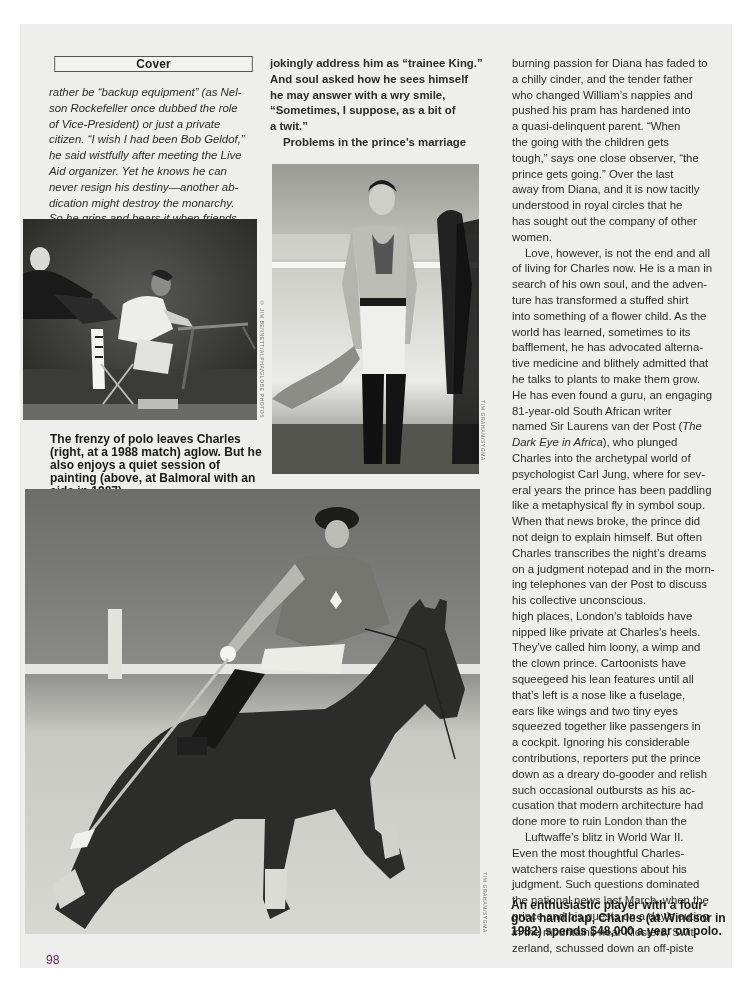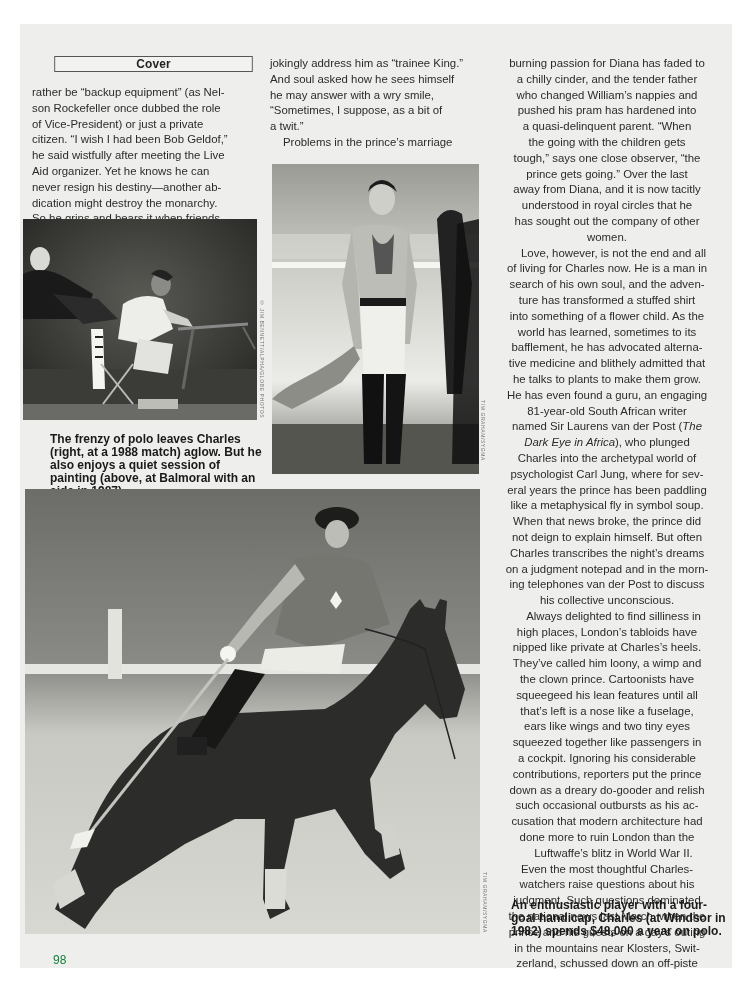--- a/index.html
+++ b/index.html
@@ -21,52 +21,52 @@
   .col { position: absolute; font-size: 11.4px; line-height: 15.8px; color: #2b2b2b; }
   .line { display: block; white-space: nowrap; }
   .caption {
     position: absolute; font-weight: bold; font-size: 12px; line-height: 13px; color: #1a1a1a;
   }
   .photo { position: absolute; overflow: hidden; }
   .credit {
     position: absolute; font-size: 5px; letter-spacing: 0.6px; color: #777;
     writing-mode: vertical-rl; white-space: nowrap;
   }
-  .page-number { position: absolute; left: 53px; top: 953px; font-size: 12px; color: #15803d; }
+  .page-number { position: absolute; left: 46px; top: 953px; font-size: 12px; color: #701a75; }
   em { font-style: italic; }
 </style>
 </head>
 <body>
 
 <div class="page"></div>
 
 <div class="section-header">Cover</div>
 
-<div class="col" style="left:32px; top:85px; width:215px;">
+<div class="col" style="left:49px; top:85px; width:215px;font-style:italic;">
   <span class="line">rather be “backup equipment” (as Nel-</span>
   <span class="line">son Rockefeller once dubbed the role</span>
   <span class="line">of Vice-President) or just a private</span>
   <span class="line">citizen. “I wish I had been Bob Geldof,”</span>
   <span class="line">he said wistfully after meeting the Live</span>
   <span class="line">Aid organizer. Yet he knows he can</span>
   <span class="line">never resign his destiny—another ab-</span>
   <span class="line">dication might destroy the monarchy.</span>
   <span class="line">So he grins and bears it when friends</span>
 </div>
 
-<div class="col" style="left:270px; top:56px; width:210px;">
+<div class="col" style="left:270px; top:56px; width:210px;font-weight:bold;">
   <span class="line">jokingly address him as “trainee King.”</span>
   <span class="line">And soul asked how he sees himself</span>
   <span class="line">he may answer with a wry smile,</span>
   <span class="line">“Sometimes, I suppose, as a bit of</span>
   <span class="line">a twit.”</span>
   <span class="line" style="padding-left:13px;">Problems in the prince’s marriage</span>
 </div>
 
-<div class="col" id="col3" style="left:492px; top:56px; width:230px;text-align:center;">
+<div class="col" id="col3" style="left:512px; top:56px; width:230px;">
     <span class="line">burning passion for Diana has faded to</span>
     <span class="line">a chilly cinder, and the tender father</span>
     <span class="line">who changed William’s nappies and</span>
     <span class="line">pushed his pram has hardened into</span>
     <span class="line">a quasi-delinquent parent. “When</span>
     <span class="line">the going with the children gets</span>
     <span class="line">tough,” says one close observer, “the</span>
     <span class="line">prince gets going.” Over the last</span>
     <span class="line">away from Diana, and it is now tacitly</span>
     <span class="line">understood in royal circles that he</span>
@@ -88,21 +88,20 @@
     <span class="line">Charles into the archetypal world of</span>
     <span class="line">psychologist Carl Jung, where for sev-</span>
     <span class="line">eral years the prince has been paddling</span>
     <span class="line">like a metaphysical fly in symbol soup.</span>
     <span class="line">When that news broke, the prince did</span>
     <span class="line">not deign to explain himself. But often</span>
     <span class="line">Charles transcribes the night’s dreams</span>
     <span class="line">on a judgment notepad and in the morn-</span>
     <span class="line">ing telephones van der Post to discuss</span>
     <span class="line">his collective unconscious.</span>
-    <span class="line" style="padding-left: 13px;">Always delighted to find silliness in</span>
     <span class="line">high places, London’s tabloids have</span>
     <span class="line">nipped like private at Charles’s heels.</span>
     <span class="line">They’ve called him loony, a wimp and</span>
     <span class="line">the clown prince. Cartoonists have</span>
     <span class="line">squeegeed his lean features until all</span>
     <span class="line">that’s left is a nose like a fuselage,</span>
     <span class="line">ears like wings and two tiny eyes</span>
     <span class="line">squeezed together like passengers in</span>
     <span class="line">a cockpit. Ignoring his considerable</span>
     <span class="line">contributions, reporters put the prince</span>

